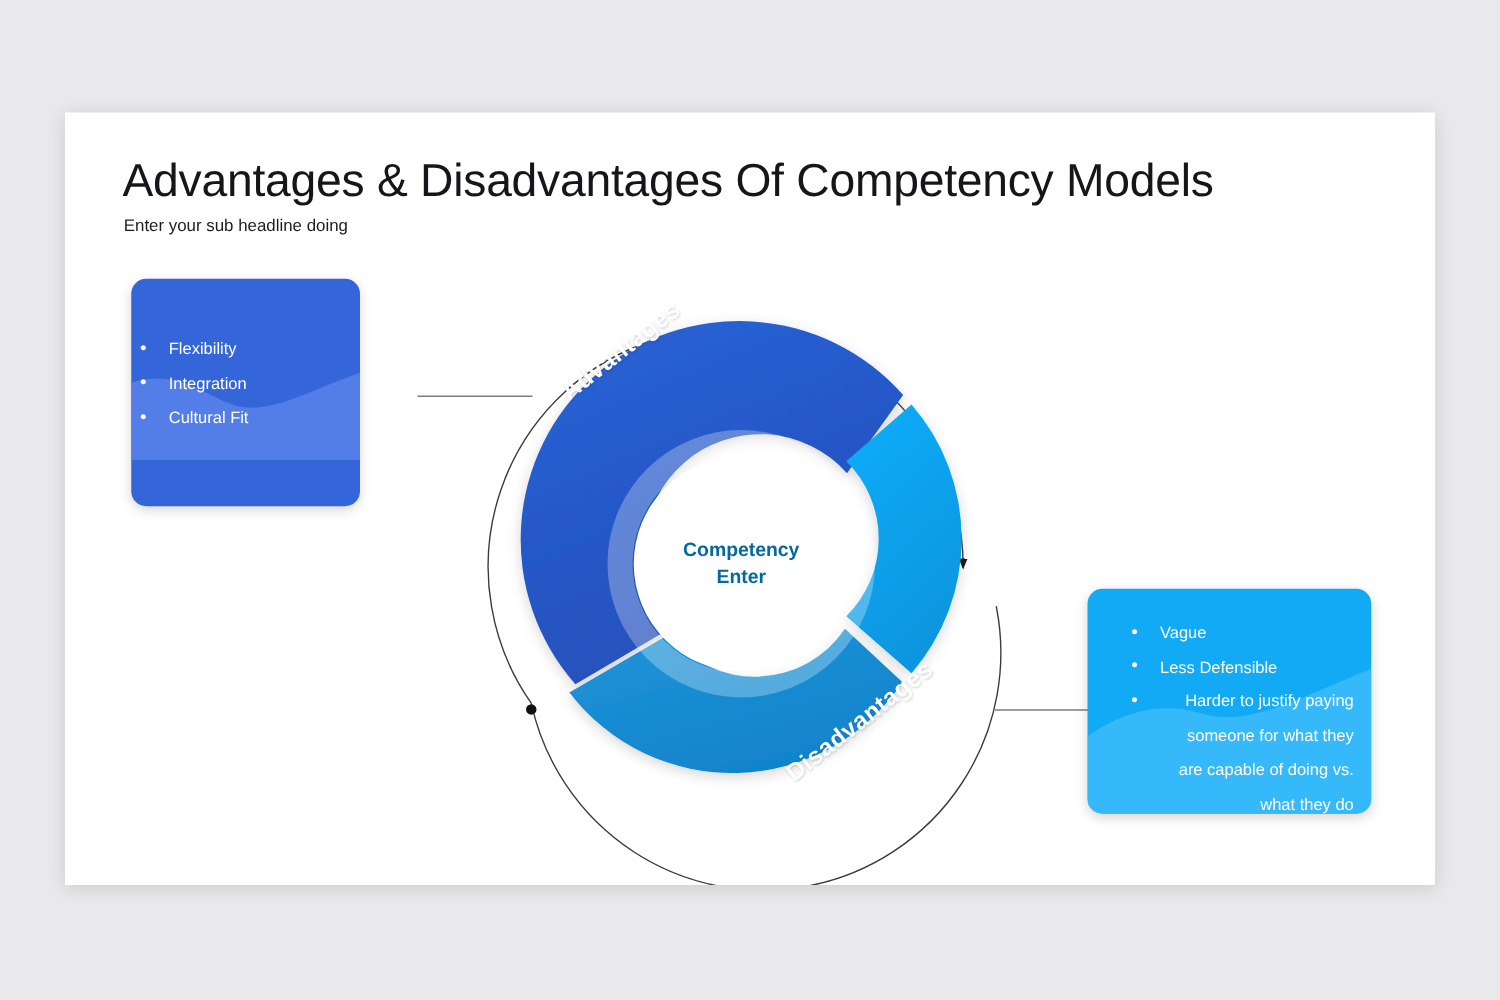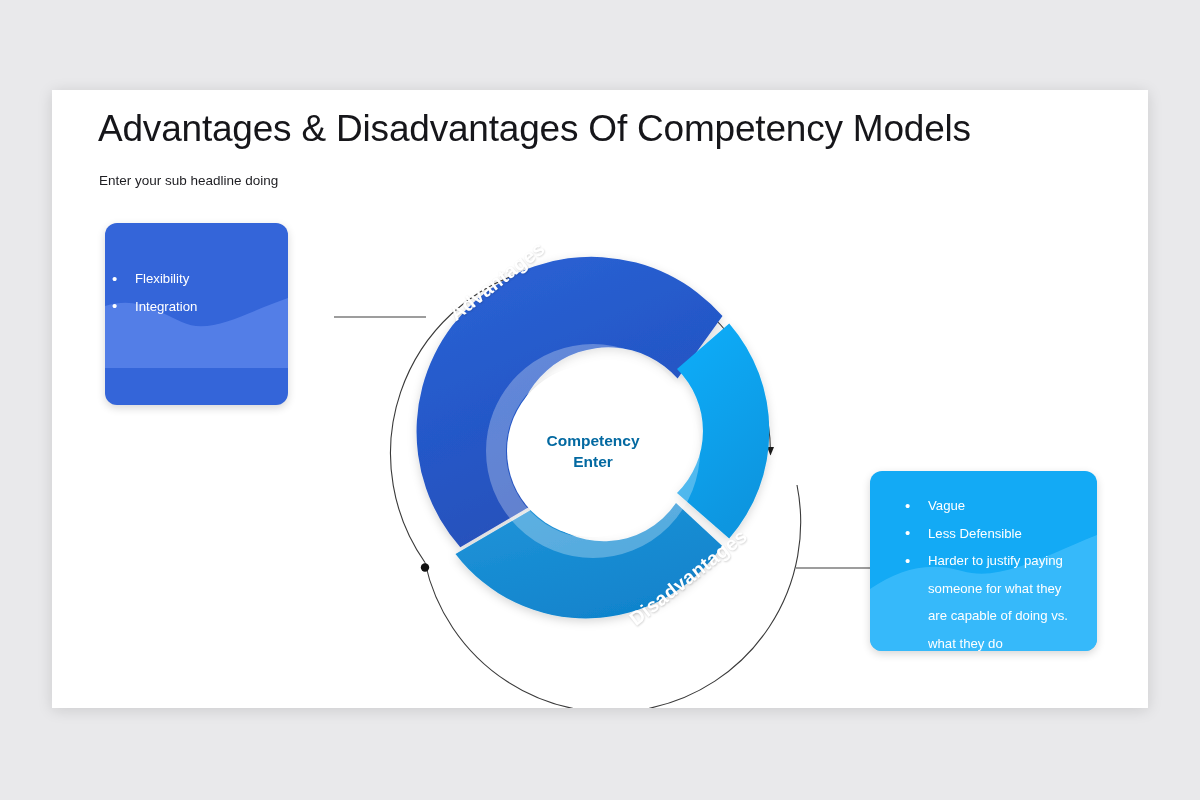--- a/index.html
+++ b/index.html
@@ -25,21 +25,21 @@
     width: 1096px;
     height: 618px;
     background: #ffffff;
     box-shadow: 0 2px 14px rgba(0,0,0,0.13);
   }
 
   
   #page-title {
     position: absolute;
     left: 46px;
-    top: 18px;
+    top: 34px;
     font-size: 37px;
     font-weight: 400;
     letter-spacing: -0.2px;
     color: #16161a;
     white-space: nowrap;
   }
 
   #page-subtitle {
     position: absolute;
     left: 47px;
@@ -110,20 +110,21 @@
     padding-left: 28px;
   }
   #card-disadvantages .bullet-list {
     padding-top: 21px;
   }
   #card-disadvantages .bullet-item {
     line-height: 27.5px;
   }
   #card-disadvantages .bullet-item.multiline {
     padding-right: 14px;
+    text-align: right;
   }
 
   
   #diagram {
     position: absolute;
     left: 0;
     top: 0;
     width: 1096px;
     height: 618px;
   }
@@ -253,20 +254,21 @@
     </div>
   </div>
 
   <div class="info-card" id="card-advantages">
     <svg class="card-wave" viewBox="0 0 229 182" preserveAspectRatio="none">
       <path d="M0,104 C38,92 62,108 96,124 C132,141 176,112 229,94 L229,182 L0,182 Z" fill="#5680e8" fill-opacity="0.92"></path>
     </svg>
     <ul class="bullet-list">
       <li class="bullet-item">Flexibility</li>
       <li class="bullet-item">Integration</li>
+      <li class="bullet-item">Cultural Fit</li>
     </ul>
   </div>
 
   <div class="info-card" id="card-disadvantages">
     <svg class="card-wave" viewBox="0 0 227 180" preserveAspectRatio="none">
       <path d="M0,118 C30,98 58,90 92,100 C130,111 172,86 227,64 L227,180 L0,180 Z" fill="#3dbcfa" fill-opacity="0.85"></path>
     </svg>
     <ul class="bullet-list">
       <li class="bullet-item">Vague</li>
       <li class="bullet-item">Less Defensible</li>

